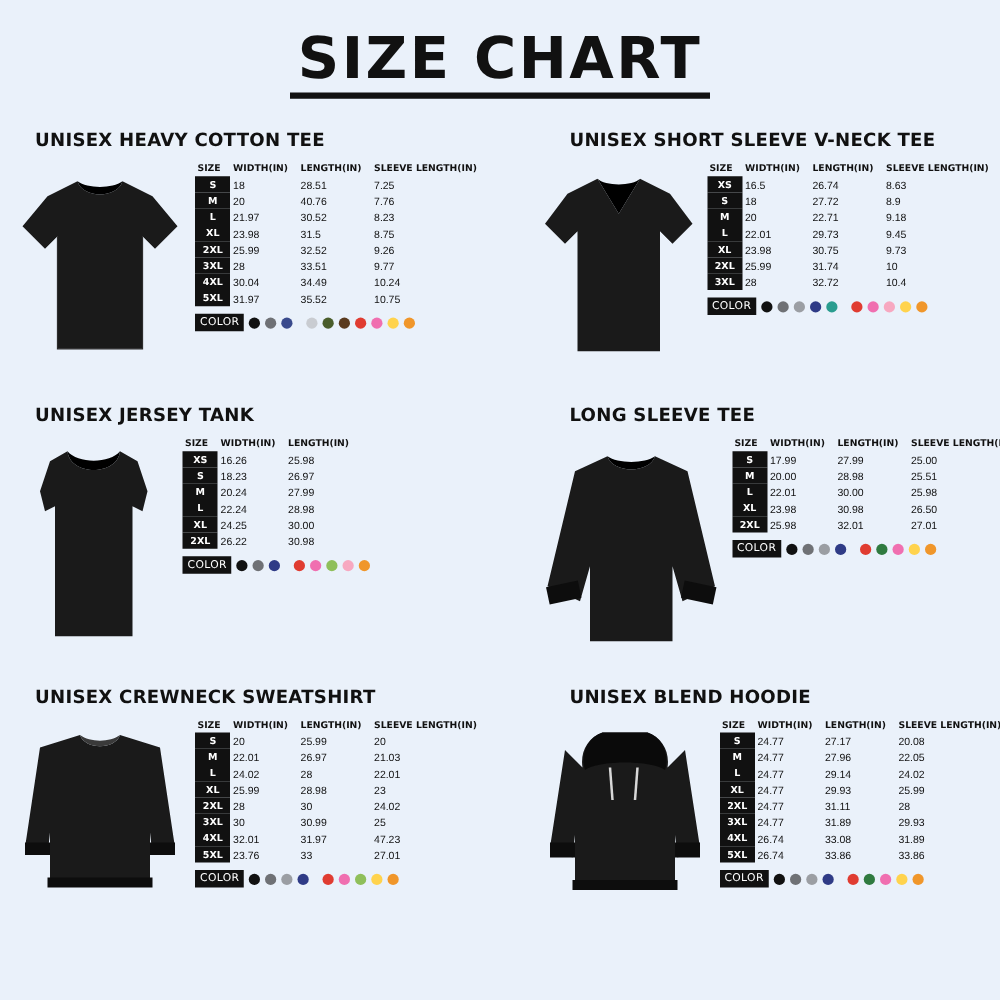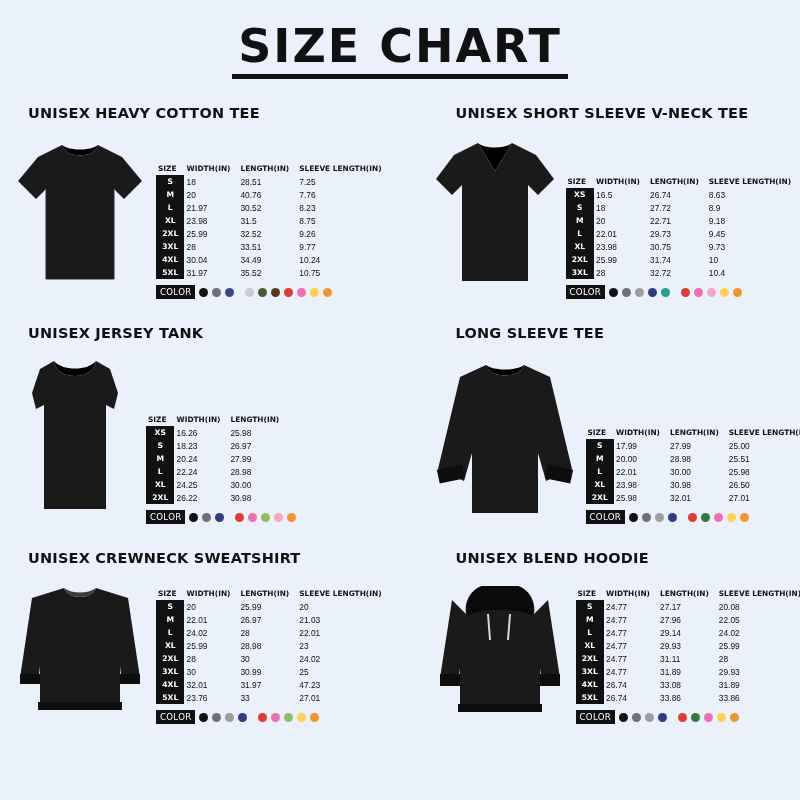--- a/index.html
+++ b/index.html
@@ -52,21 +52,21 @@
     font-family: "DejaVu Sans", sans-serif;
     font-weight: bold;
     font-size: 14.5px;
     letter-spacing: 0.2px;
     margin: 0 0 8px 0;
     padding-left: 18px;
   }
   .cell-title.right-title { padding-left: 26px; }
   .cell-body {
     display: flex;
-    align-items: flex-end;
+    align-items: flex-start;
     gap: 6px;
   }
   .garment {
     flex: 0 0 auto;
     display: flex;
     align-items: flex-start;
     justify-content: center;
   }
   .tblwrap { flex: 1 1 auto; }
   table.sizes {

